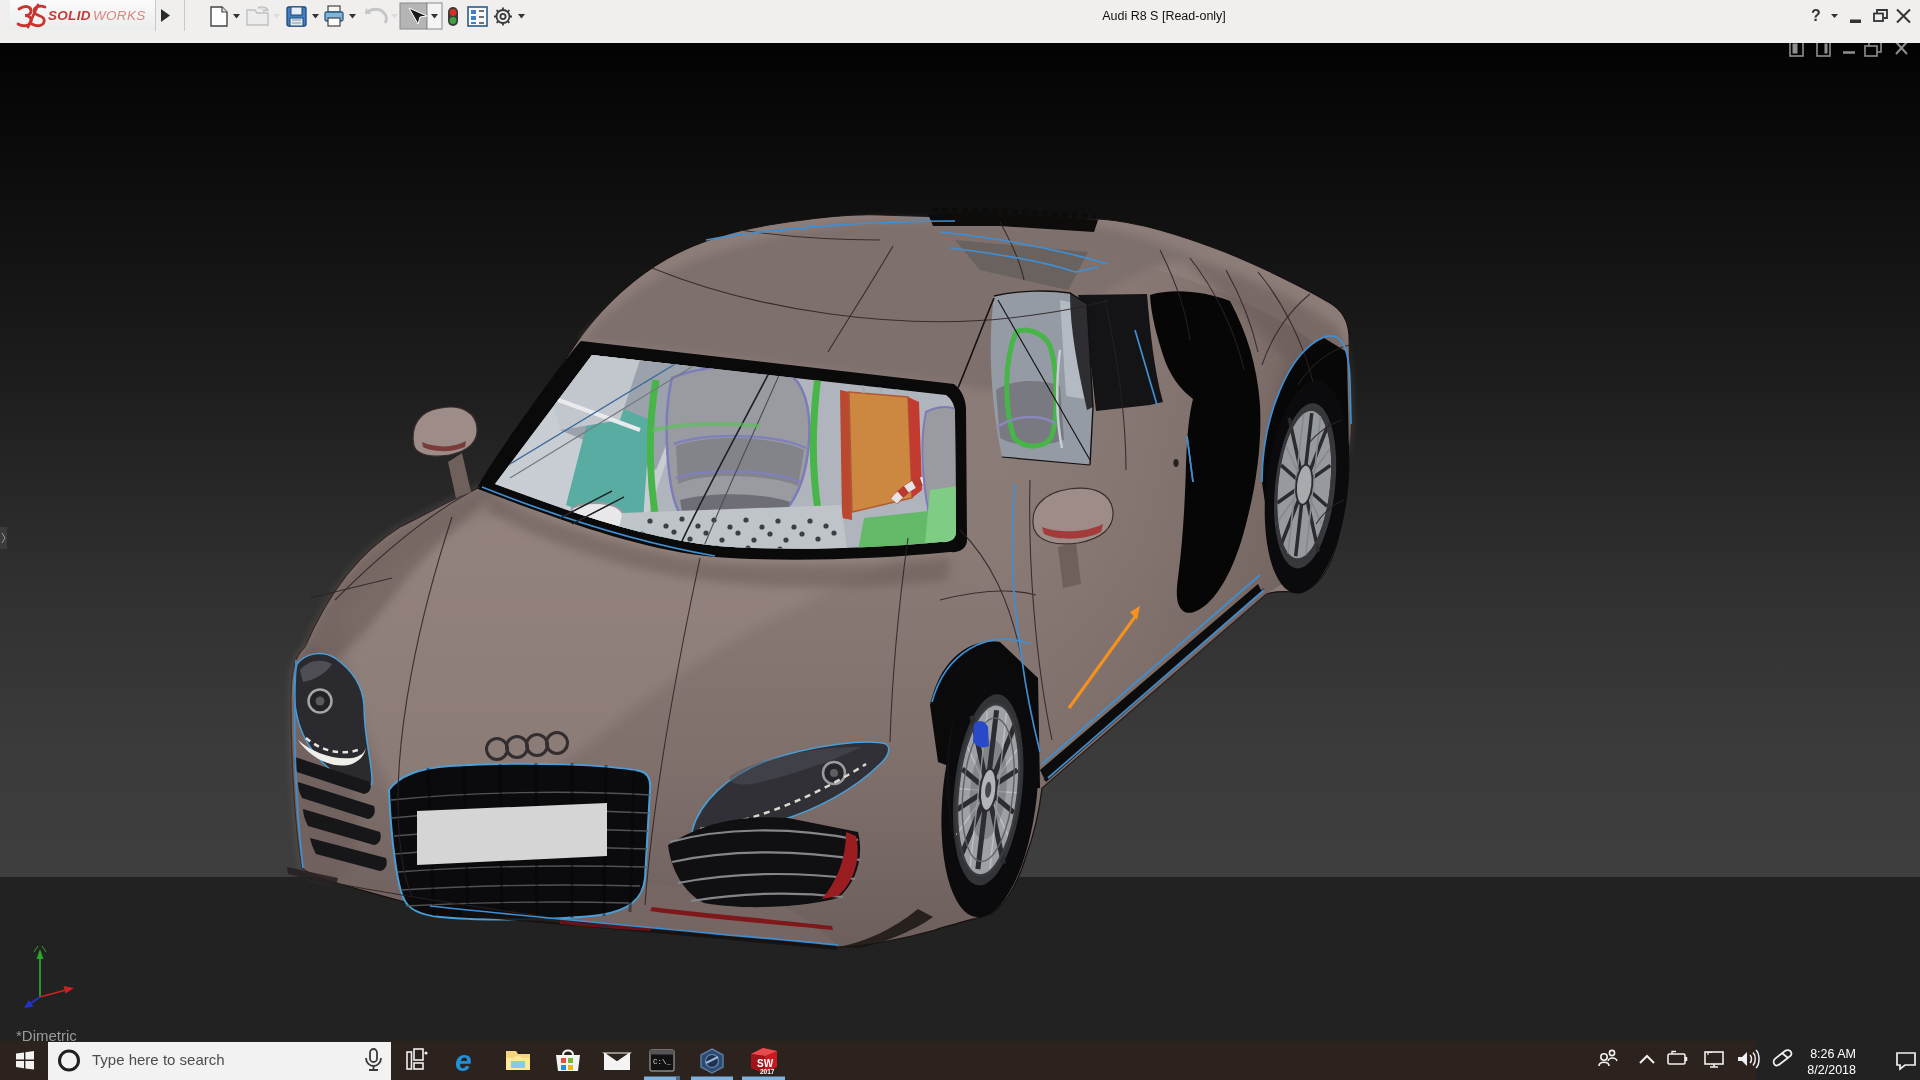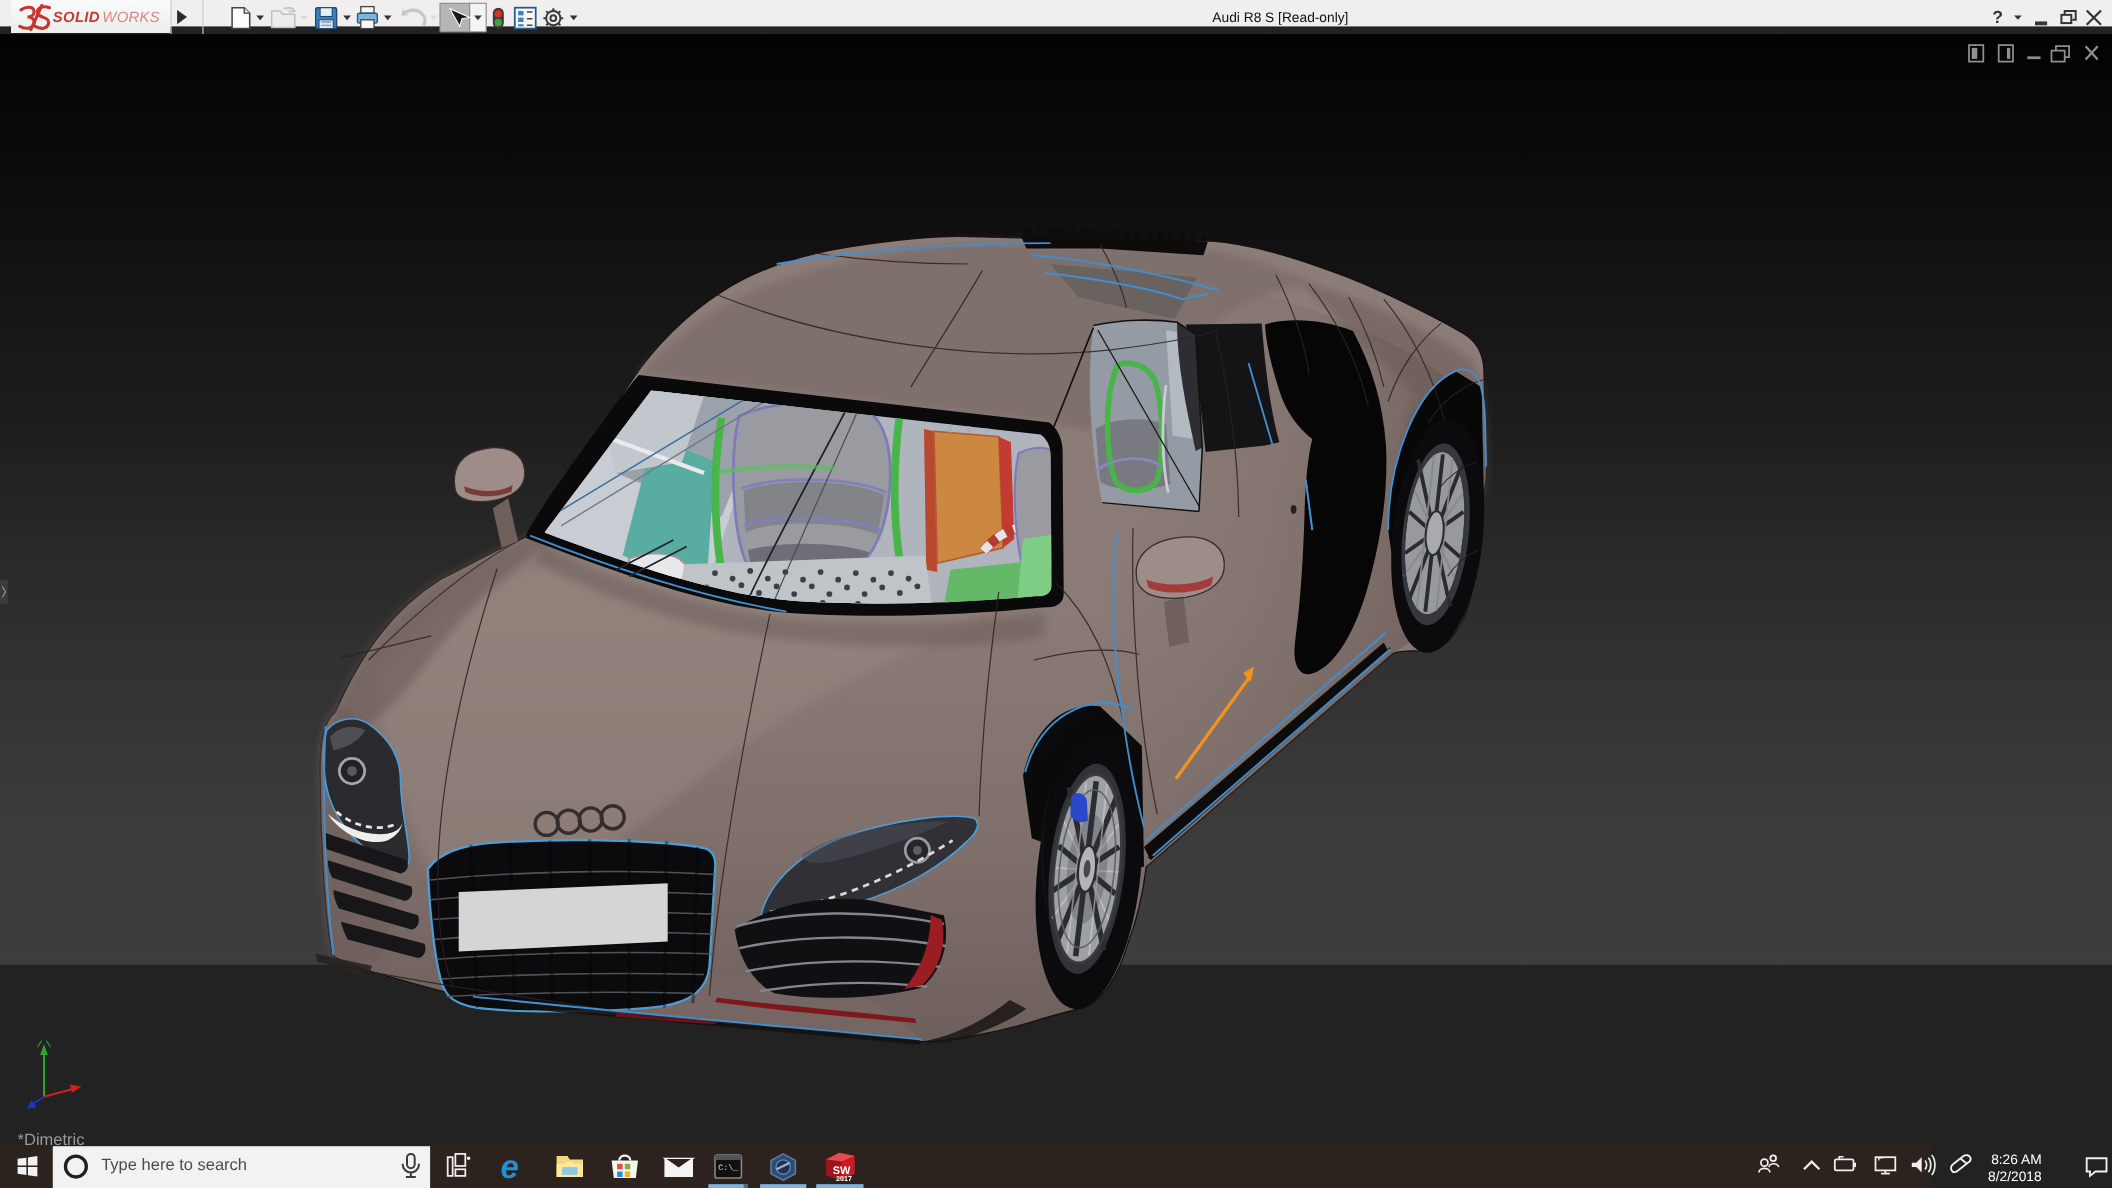--- a/index.html
+++ b/index.html
@@ -1,17 +1,17 @@
 <!DOCTYPE html>
 <html><head>
 <meta charset="utf-8">
 <style>
   html,body{margin:0;padding:0;width:1920px;height:1080px;overflow:hidden;background:#222;
     font-family:"Liberation Sans", sans-serif;}
-  #titlebar{position:absolute;left:0;top:0;width:1920px;height:24px;background:#f0efee;z-index:10;}
+  #titlebar{position:absolute;left:0;top:0;width:1920px;height:43px;background:#f0efee;z-index:10;}
   #titlebar .sep{position:absolute;top:0;height:31px;border-left:1px solid #c9c9c9;}
   #logo{position:absolute;left:10px;top:0;width:145px;height:30px;background:linear-gradient(#fbfbfb,#e9edec);}
   #viewport{position:absolute;left:0;top:31px;width:1920px;height:846px;
     background:linear-gradient(to bottom,#020202 0%,#0a0a0a 12%,#1c1c1c 40%,#303030 65%,#3b3b3b 85%,#3e3e3e 100%);}
   #taskbar{position:absolute;left:0;top:1041px;width:1756px;height:39px;background:#2d231e;z-index:10;}
   #searchbox{position:absolute;left:48px;top:1px;width:343px;height:38px;background:#f2f2f2;}
   #searchbox span{position:absolute;left:44px;top:9px;font-size:15px;color:#4c4c4c;}
   svg{position:absolute;left:0;top:0;}
 </style>
 </head>

